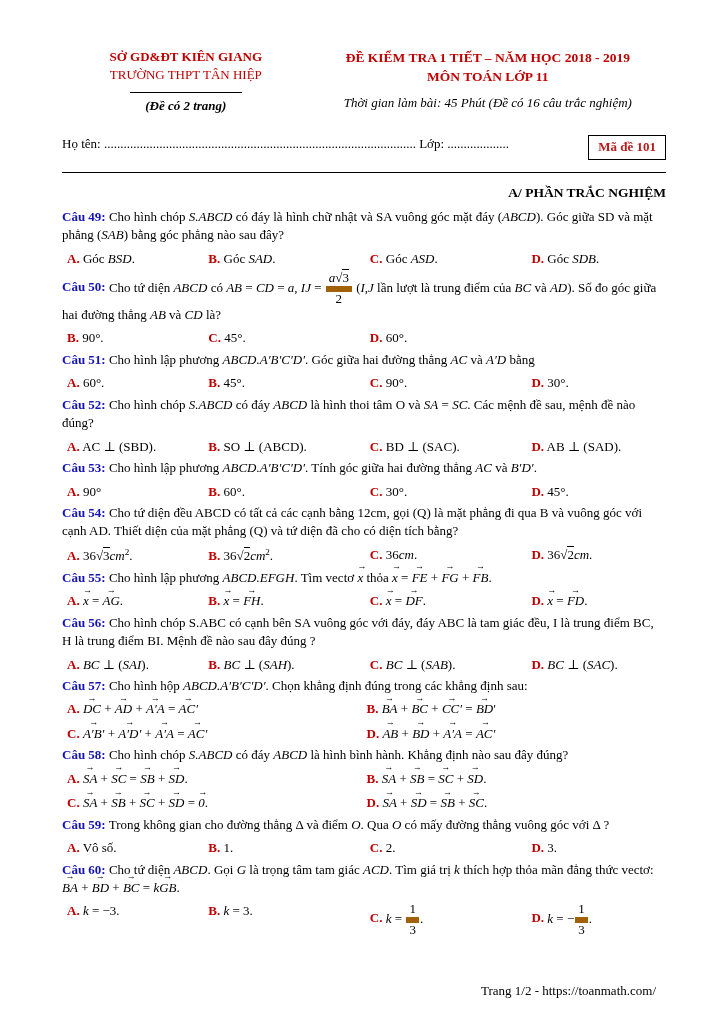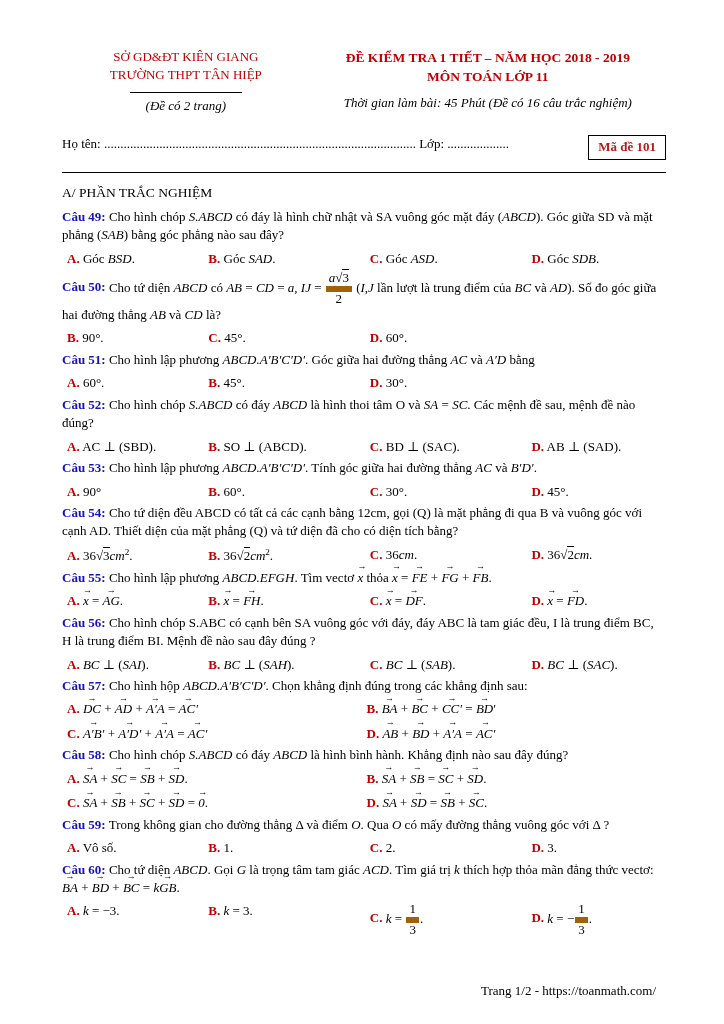--- a/index.html
+++ b/index.html
@@ -3,32 +3,32 @@
 <meta charset="utf-8">
 <style>
   html,body{margin:0;padding:0;background:#fff;}
   body{
     width:724px;min-height:1024px;box-sizing:border-box;
     padding:48px 58px 26px 62px;position:relative;
     font-family:"Liberation Serif","DejaVu Serif",serif;
     font-size:13px;color:#000;line-height:1.42;
   }
   .red{color:#c00000;}
-  .bold{font-weight:normal;}
+  .bold{font-weight:bold;}
   .italic{font-style:italic;}
   .header{display:flex;}
   .h-left{width:41%;text-align:center;}
   .h-right{width:59%;text-align:center;}
   .h-line{width:112px;border-bottom:1.5px solid #000;margin:7px auto 4px;}
   .h-right .t1,.h-right .t2{font-weight:bold;color:#c00000;font-size:13.5px;}
   .h-right .time{font-style:italic;margin-top:8px;}
   .name-row{display:flex;justify-content:space-between;align-items:flex-start;margin-top:20px;}
   .code-box{border:1.5px solid #000;padding:2px 9px;font-weight:bold;color:#b91c1c;white-space:nowrap;}
   hr.sep{border:none;border-top:1px solid #000;margin:12px 0 10px;}
-  .section-title{font-weight:normal;font-size:13.5px;margin:2px 0 6px;}
+  .section-title{font-weight:bold;font-size:13.5px;margin:2px 0 6px;text-align:right;}
   .question{margin-bottom:3px;}
   .q-text{margin:2px 0;}
   .q-label{color:#1414b8;font-weight:bold;}
   .opts{display:grid;margin:1px 0 3px 5px;row-gap:3px;}
   .cols4{grid-template-columns:1.05fr 1.2fr 1.2fr 1fr;}
   .cols2{grid-template-columns:1fr 1fr;}
   .opt{padding-top:3px;}
   .opt-letter{color:#c00000;font-weight:bold;}
   sup{font-size:0.7em;}
   .rad{border-top:1px solid #000;}
@@ -84,20 +84,21 @@
         <div class="opt"><b class="opt-letter">C.</b> <span>45°.</span></div>
         <div class="opt"><b class="opt-letter">D.</b> <span>60°.</span></div>
       </div>
   </div>
 
   <div class="question">
     <p class="q-text"><b class="q-label">Câu 51:</b> <span class="q-body">Cho hình lập phương <i>ABCD.A′B′C′D′</i>. Góc giữa hai đường thẳng <i>AC</i> và <i>A′D</i> bằng</span></p>
     <div class="opts cols4">
         <div class="opt"><b class="opt-letter">A.</b> <span>60°.</span></div>
         <div class="opt"><b class="opt-letter">B.</b> <span>45°.</span></div>
+        <div class="opt"><b class="opt-letter">C.</b> <span>90°.</span></div>
         <div class="opt"><b class="opt-letter">D.</b> <span>30°.</span></div>
       </div>
   </div>
 
   <div class="question">
     <p class="q-text"><b class="q-label">Câu 52:</b> <span class="q-body">Cho hình chóp <i>S.ABCD</i> có đáy <i>ABCD</i> là hình thoi tâm O và <i>SA</i> = <i>SC</i>. Các mệnh đề sau, mệnh đề nào đúng?</span></p>
     <div class="opts cols4">
         <div class="opt"><b class="opt-letter">A.</b> <span>AC ⊥ (SBD).</span></div>
         <div class="opt"><b class="opt-letter">B.</b> <span>SO ⊥ (ABCD).</span></div>
         <div class="opt"><b class="opt-letter">C.</b> <span>BD ⊥ (SAC).</span></div>

